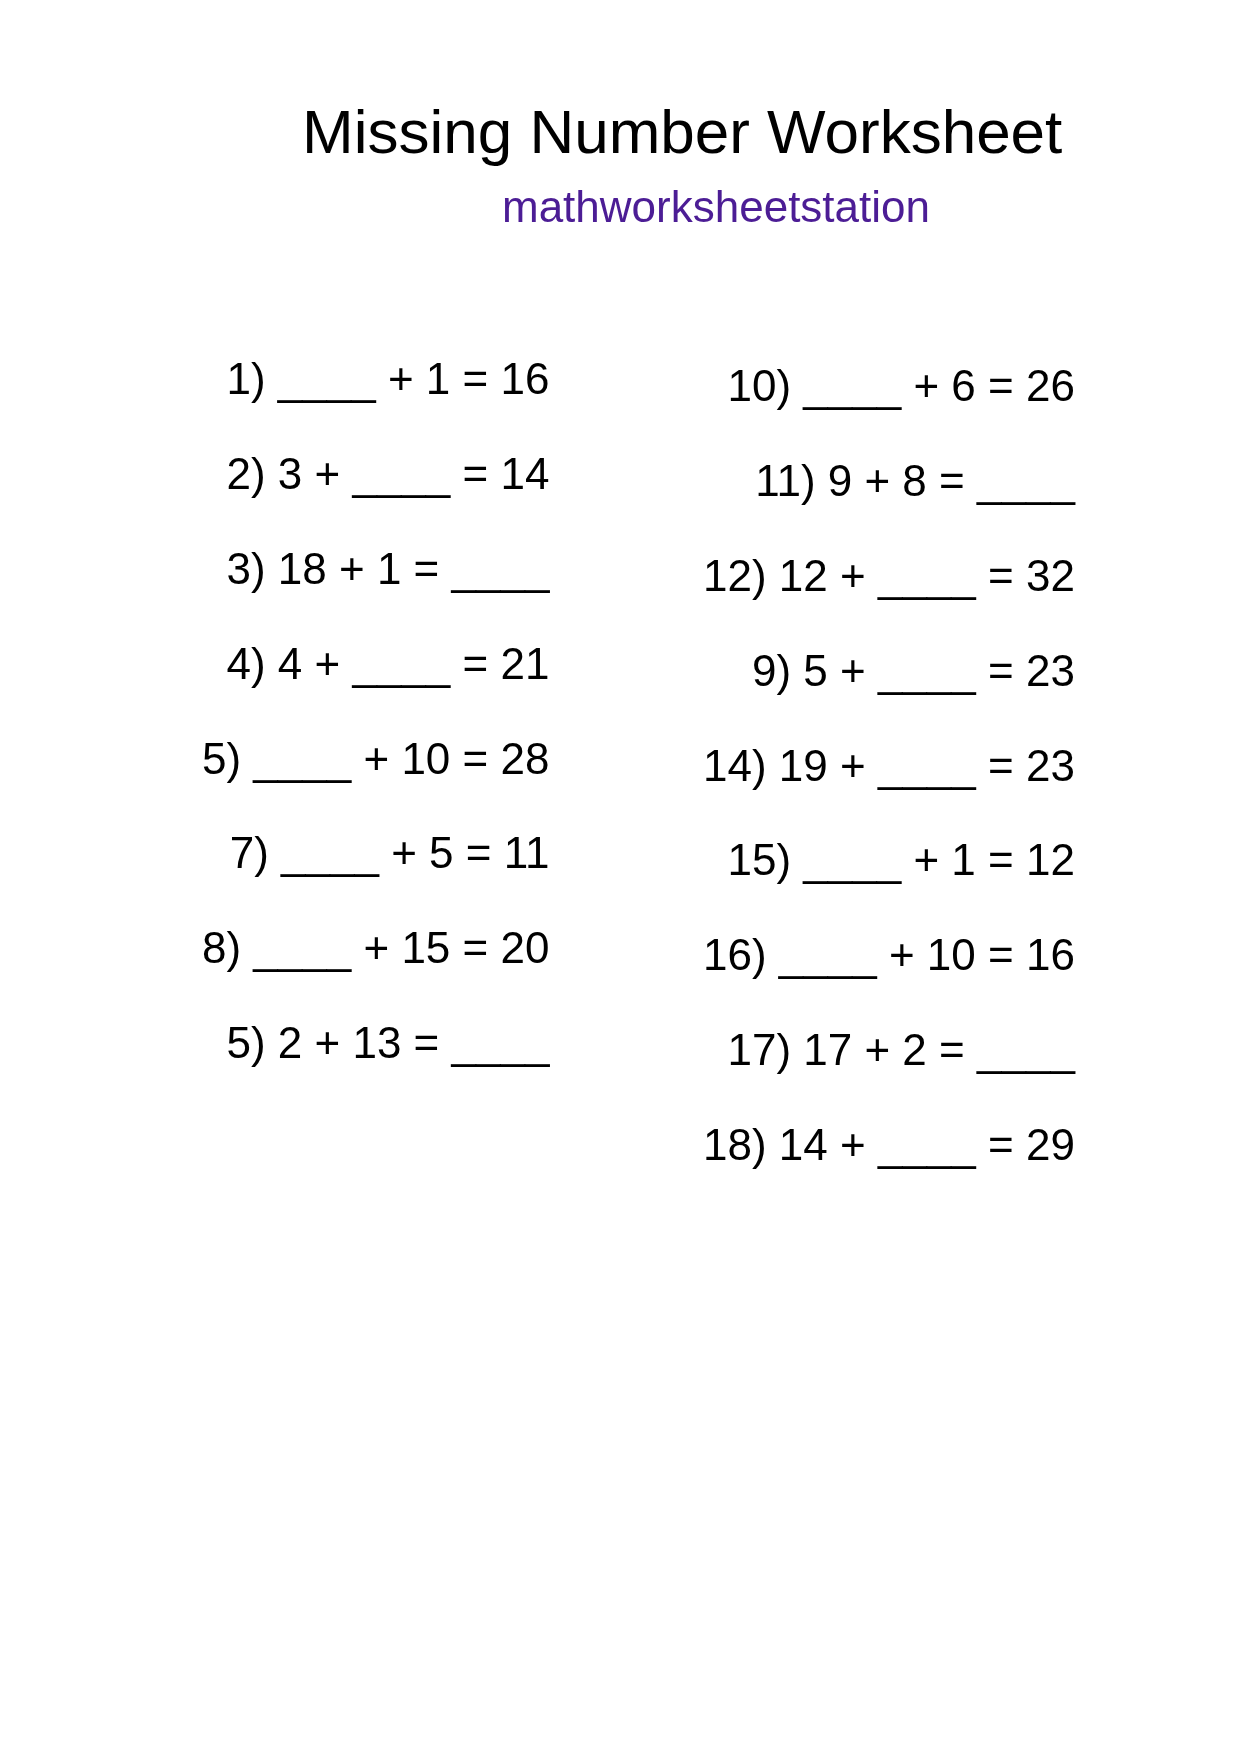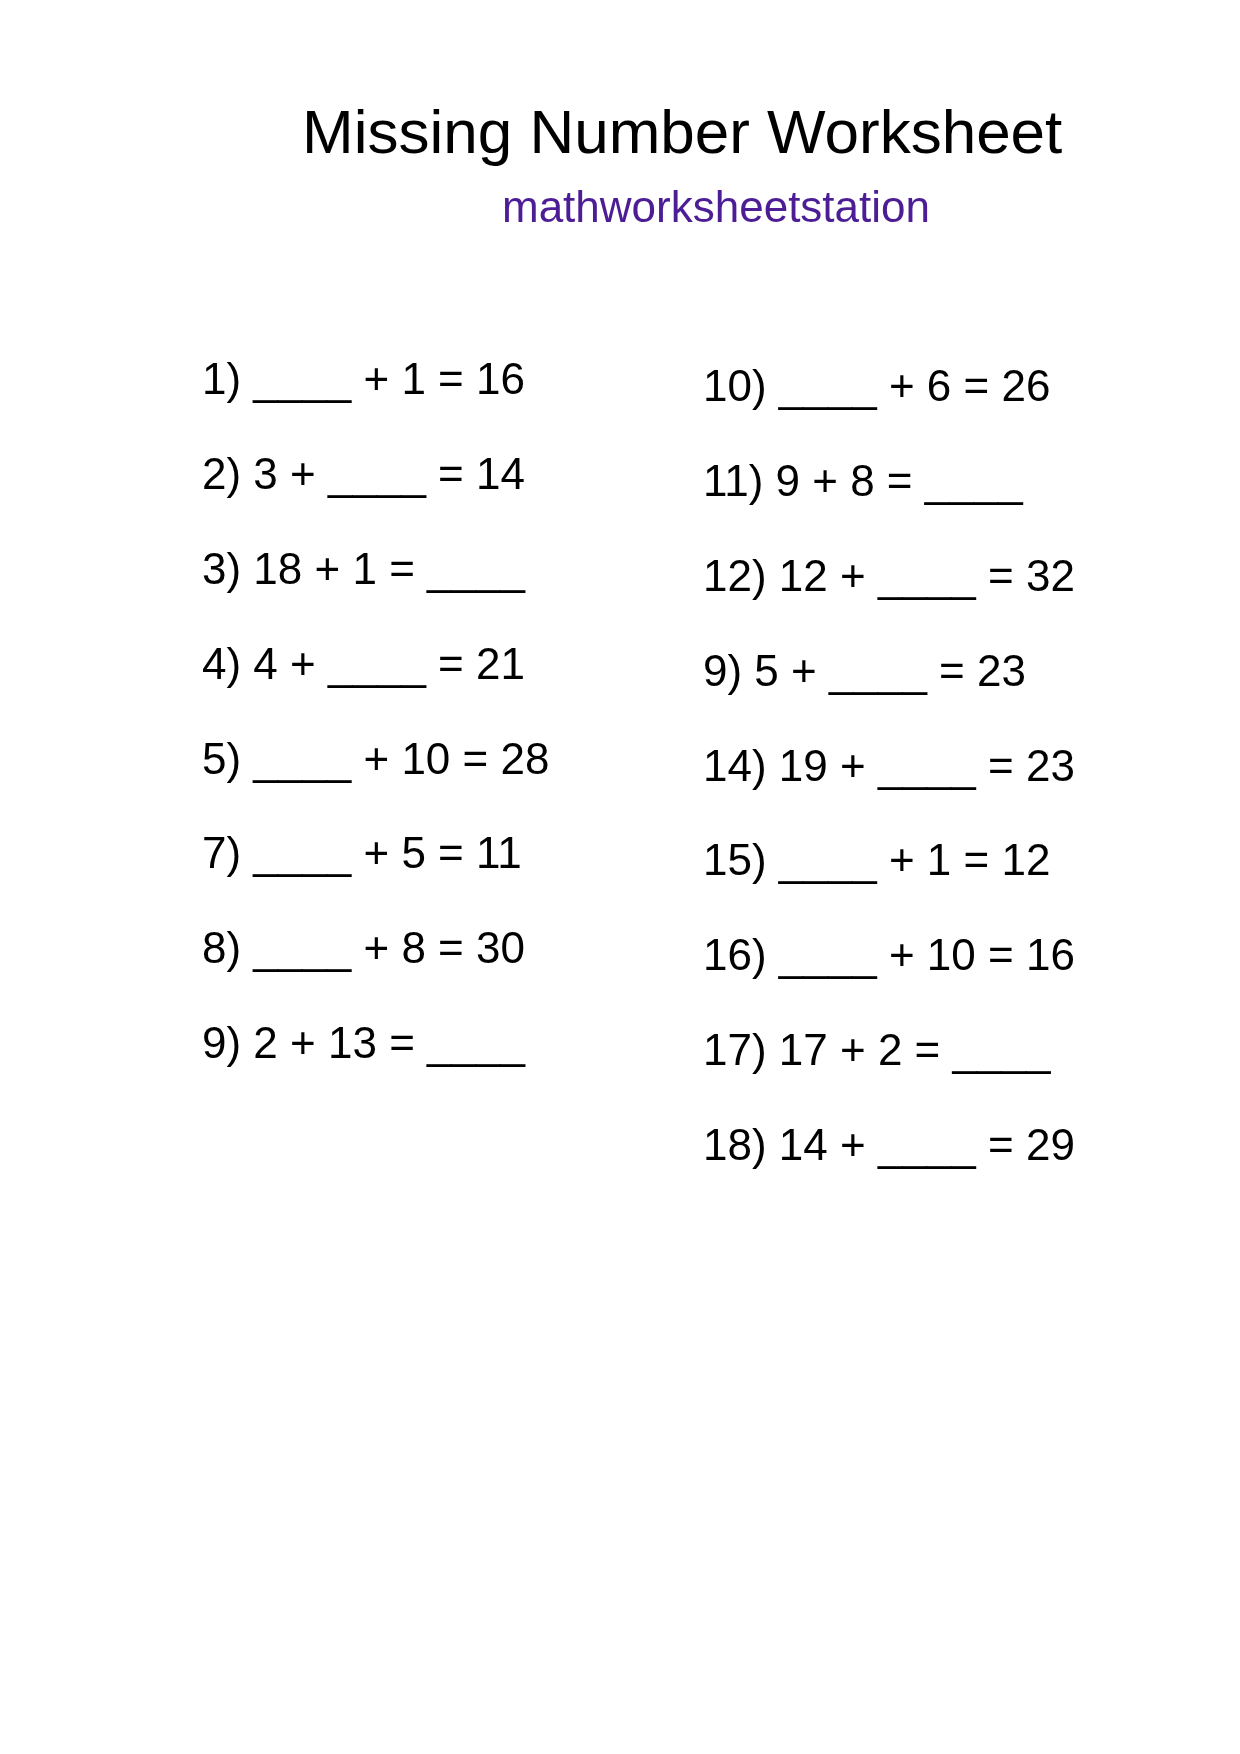--- a/index.html
+++ b/index.html
@@ -38,37 +38,38 @@
       position: absolute;
       top: 353px;
     }
     .col-left { left: 202px; }
     .col-right { left: 703px; margin-top: 7px; }
     .problem {
       height: 94.9px;
       font-size: 44px;
       line-height: 52px;
       white-space: nowrap;
+      text-align: right;
     }
   </style>
 </head>
 <body>
 
 <h1 class="title">Missing Number Worksheet</h1>
 <div class="subtitle">mathworksheetstation</div>
 
 <div class="column col-left">
   <div class="problem">1) ____ + 1 = 16</div>
   <div class="problem">2) 3 + ____ = 14</div>
   <div class="problem">3) 18 + 1 = ____</div>
   <div class="problem">4) 4 + ____ = 21</div>
   <div class="problem">5) ____ + 10 = 28</div>
   <div class="problem">7) ____ + 5 = 11</div>
-  <div class="problem">8) ____ + 8 = 30</div>
-  <div class="problem">9) 2 + 13 = ____</div>
+  <div class="problem">8) ____ + 15 = 20</div>
+  <div class="problem">5) 2 + 13 = ____</div>
 </div>
 
 <div class="column col-right">
   <div class="problem">10) ____ + 6 = 26</div>
   <div class="problem">11) 9 + 8 = ____</div>
   <div class="problem">12) 12 + ____ = 32</div>
   <div class="problem">9) 5 + ____ = 23</div>
   <div class="problem">14) 19 + ____ = 23</div>
   <div class="problem">15) ____ + 1 = 12</div>
   <div class="problem">16) ____ + 10 = 16</div>

